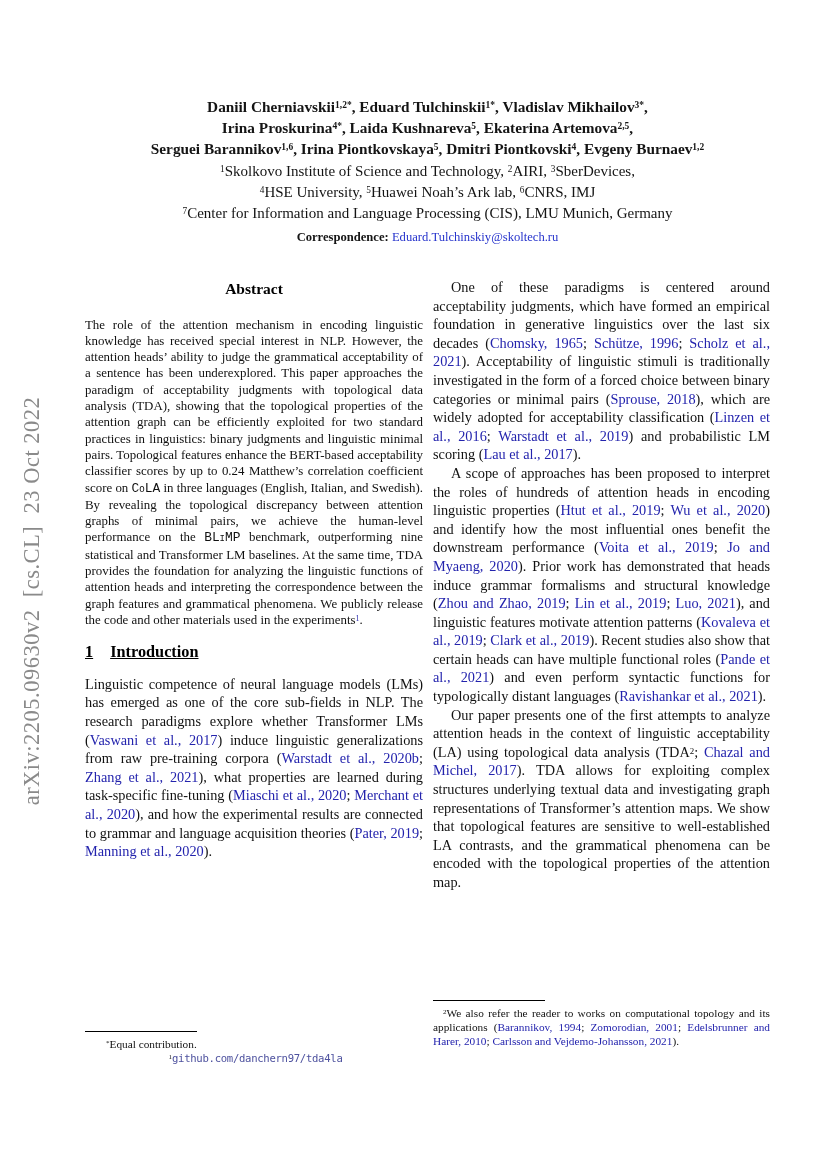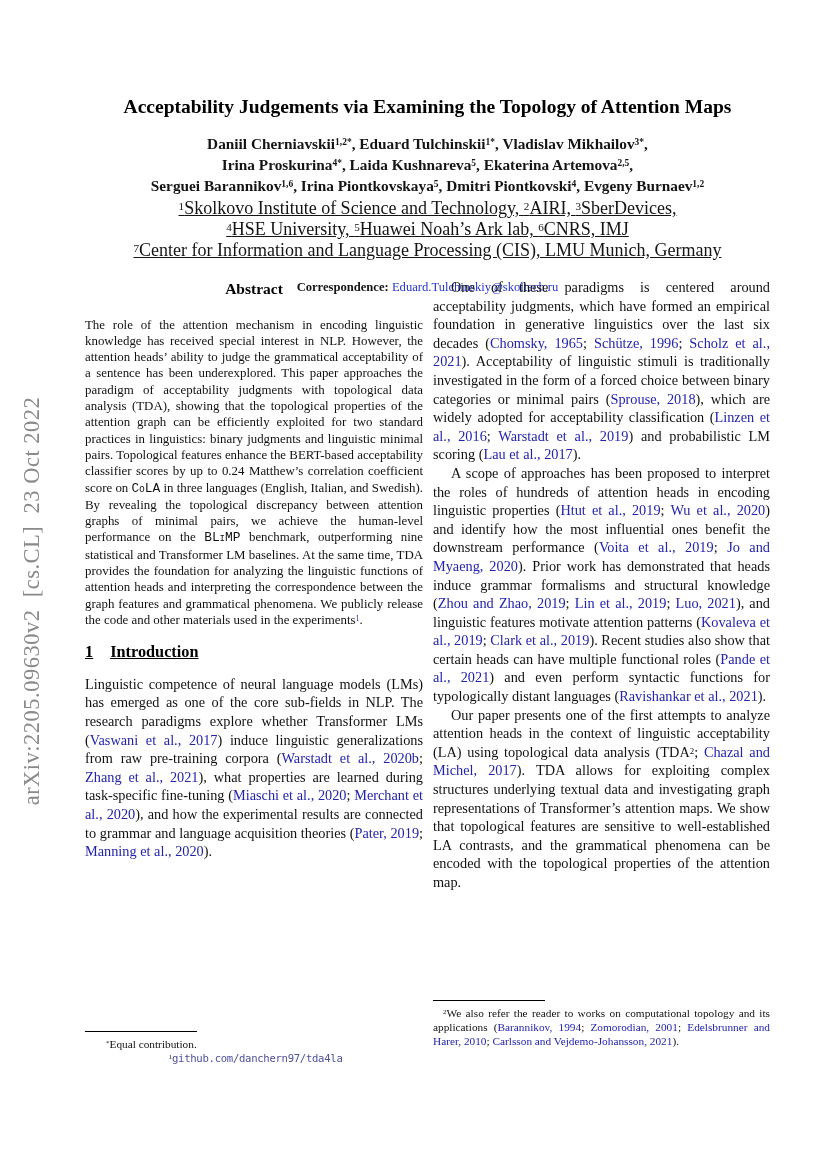--- a/index.html
+++ b/index.html
@@ -16,22 +16,22 @@
     transform: rotate(-90deg);
     color: var(--color-stamp, #8a8a8a);
     font-size: 22.5px; letter-spacing: 0.5px;
     text-align: center; white-space: pre;
   }
   
   .header { position: absolute; top: 96px; left: 85px; width: 685px; text-align: center; }
   .title { font-size: 19.5px; font-weight: bold; line-height: 1.15; margin: 0 0 15px 0; color: #000; }
   .author-line { font-size: 15.3px; font-weight: bold; line-height: 21px; }
   .affils { margin-top: 2px; }
-  .affil-line { font-size: 18px; line-height: 21px; text-decoration: underline; }
-  .correspondence { margin-top: 19px; font-size: 12.6px; }
+  .affil-line { font-size: 15px; line-height: 21px; }
+  .correspondence { margin-top: 6px; font-size: 12.6px; }
   .corr-label { font-weight: bold; }
   .corr-email { color: var(--color-link, #2633cc); text-decoration: none; }
   
   .col {
     position: absolute; top: 278px; height: 879px;
     font-size: 14.3px; line-height: 18.6px; text-align: justify; color: #111;
   }
   .col-left  { left: 85px;  width: 338px; }
   .col-right { left: 433px; width: 337px; }
   .abstract-heading { font-size: 15.5px; font-weight: bold; text-align: center; margin: 2px 0 18px 0; color: #000; }
@@ -57,21 +57,20 @@
   .seg-mono { font-family: "DejaVu Sans Mono", "Liberation Mono", monospace; font-size: 94%; letter-spacing: -0.3px; }
 </style>
 </head>
 <body>
 
 <div class="page">
 
   <div class="arxiv-stamp">arXiv:2205.09630v2  [cs.CL]  23 Oct 2022</div>
 
   <div class="header">
-    <h1 class="title">Acceptability Judgements via Examining the Topology of Attention Maps</h1>
     <div class="authors">
       <div class="author-line"><span>Daniil Cherniavskii</span><span class="seg-sup">1,2*</span><span>,  </span><span>Eduard Tulchinskii</span><span class="seg-sup">1*</span><span>,  </span><span>Vladislav Mikhailov</span><span class="seg-sup">3*</span><span>,</span></div>
       <div class="author-line"><span>Irina Proskurina</span><span class="seg-sup">4*</span><span>,  </span><span>Laida Kushnareva</span><span class="seg-sup">5</span><span>,  </span><span>Ekaterina Artemova</span><span class="seg-sup">2,5</span><span>,</span></div>
       <div class="author-line"><span>Serguei Barannikov</span><span class="seg-sup">1,6</span><span>,  </span><span>Irina Piontkovskaya</span><span class="seg-sup">5</span><span>,  </span><span>Dmitri Piontkovski</span><span class="seg-sup">4</span><span>,  </span><span>Evgeny Burnaev</span><span class="seg-sup">1,2</span></div>
     </div>
     <div class="affils">
       <div class="affil-line"><span class="seg-sup">1</span><span>Skolkovo Institute of Science and Technology, </span><span class="seg-sup">2</span><span>AIRI, </span><span class="seg-sup">3</span><span>SberDevices,</span></div>
       <div class="affil-line"><span class="seg-sup">4</span><span>HSE University, </span><span class="seg-sup">5</span><span>Huawei Noah’s Ark lab, </span><span class="seg-sup">6</span><span>CNRS, IMJ</span></div>
       <div class="affil-line"><span class="seg-sup">7</span><span>Center for Information and Language Processing (CIS), LMU Munich, Germany</span></div>
     </div>

